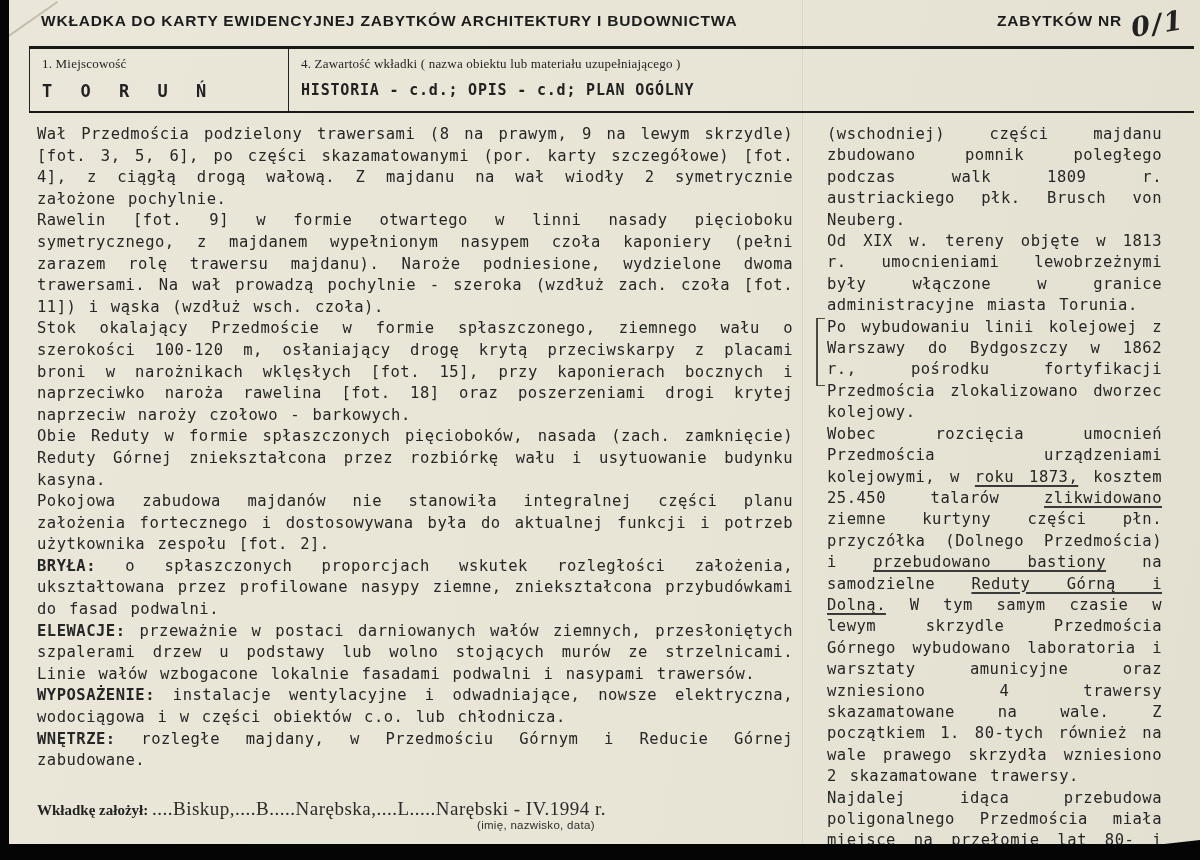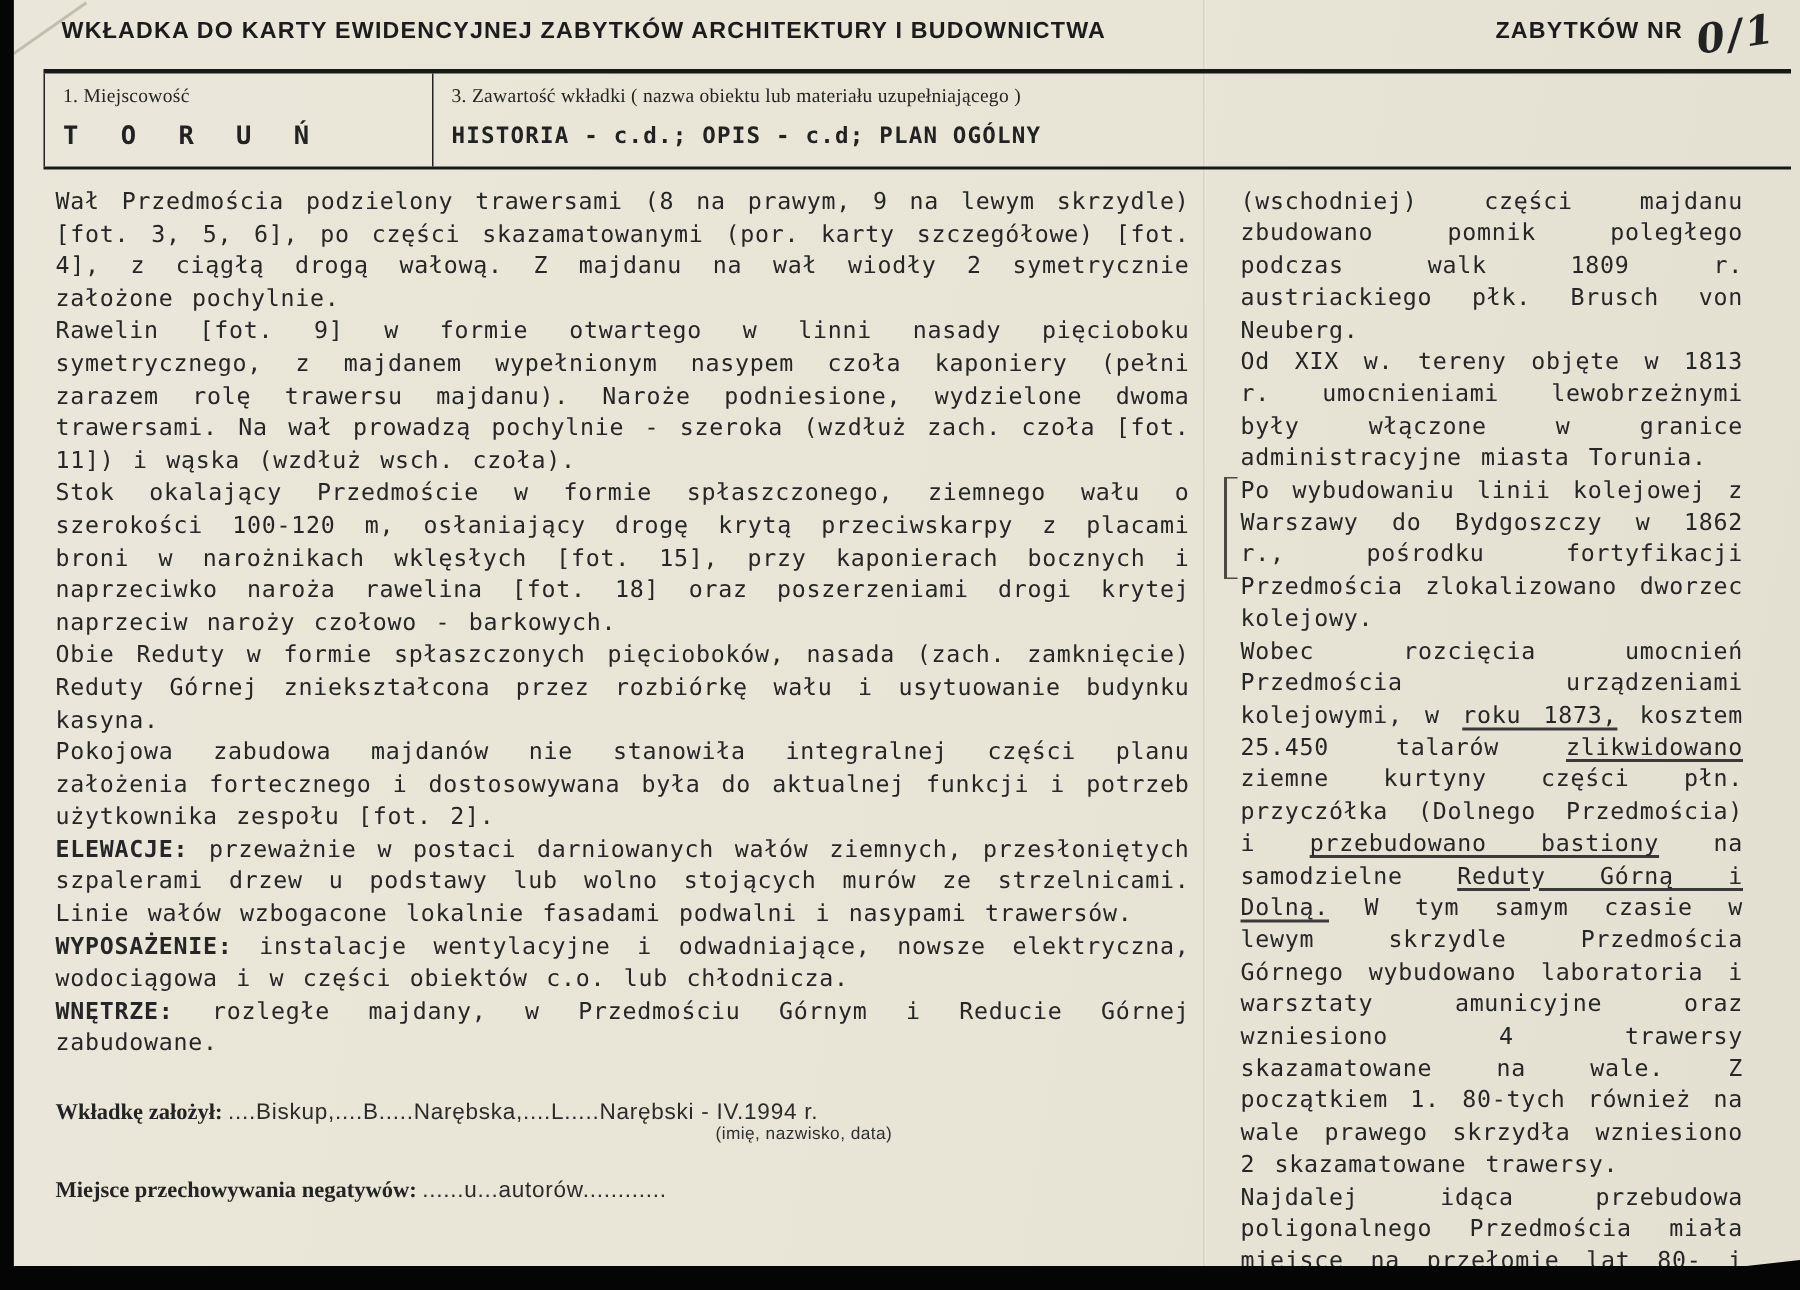--- a/index.html
+++ b/index.html
@@ -41,21 +41,21 @@
   .col-right .para{line-height:21.4px;word-spacing:3px;}
   .para .b{font-weight:bold;}
   .para .u{text-decoration:underline;text-decoration-thickness:1.5px;text-underline-offset:3px;
            text-decoration-color:#3a3a3a;}
   .para.bracket{position:relative;}
   .para.bracket::before{content:"";position:absolute;left:-11px;top:1px;height:66px;width:7px;
            border-left:2px solid #4a4a42;border-top:1.5px solid #4a4a42;border-bottom:1.5px solid #4a4a42;}
   
   .foot-left{margin-top:26px;color:#232323;}
   .foot-line{font-family:"Liberation Serif",serif;font-weight:bold;font-size:15px;white-space:nowrap;}
-  .typed{font-family:Liberation Sans, sans-serif;font-weight:normal;font-size:15px;letter-spacing:.5px;color:#2b2b2b;}
+  .typed{font-family:Liberation Serif, serif;font-weight:normal;font-size:19px;letter-spacing:.5px;color:#2b2b2b;}
   .foot-caption{font-family:"Liberation Sans",sans-serif;font-size:11.5px;font-weight:normal;
         color:#2e2e2e;margin:-1px 0 0 440px;letter-spacing:.3px;}
   .foot-neg{margin-top:23px;}
 </style>
 </head>
 <body>
 
 <div class="page">
   <div class="paper">
 
@@ -71,34 +71,35 @@
     </div>
 
     <div class="rule-top"></div>
 
     <div class="tbl">
       <div class="cell c1">
         <div class="cell-label">1. Miejscowość</div>
         <div class="cell-value">T O R U Ń</div>
       </div>
       <div class="cell c3">
-        <div class="cell-label">3. Zawartość wkładki ( nazwa obiektu lub materiału uzupełniającego )</div>
+        <div class="cell-label">4. Zawartość wkładki ( nazwa obiektu lub materiału uzupełniającego )</div>
         <div class="cell-value">HISTORIA - c.d.; OPIS - c.d; PLAN OGÓLNY</div>
       </div>
     </div>
 
     <div class="cols">
 
       <div class="col-left">
         <div>
             <p class="para"><span>Wał Przedmościa podzielony trawersami (8 na prawym, 9 na lewym skrzydle) [fot. 3, 5, 6], po części skazamatowanymi (por. karty szczegółowe) [fot. 4], z ciągłą drogą wałową.  Z majdanu na wał wiodły 2 symetrycznie założone pochylnie.</span></p>
             <p class="para"><span>Rawelin [fot. 9] w formie otwartego w linni nasady pięcioboku symetrycznego, z majdanem wypełnionym nasypem czoła kaponiery (pełni zarazem rolę trawersu majdanu).  Naroże podniesione, wydzielone dwoma trawersami. Na wał prowadzą pochylnie - szeroka (wzdłuż zach. czoła [fot. 11]) i wąska (wzdłuż wsch. czoła).</span></p>
             <p class="para"><span>Stok okalający Przedmoście w formie spłaszczonego, ziemnego wału o szerokości 100-120 m, osłaniający drogę krytą przeciwskarpy z placami broni w narożnikach wklęsłych [fot. 15], przy kaponierach bocznych i naprzeciwko naroża rawelina [fot. 18] oraz poszerzeniami drogi krytej naprzeciw naroży czołowo - barkowych.</span></p>
             <p class="para"><span>Obie Reduty w formie spłaszczonych pięcioboków,  nasada (zach. zamknięcie) Reduty Górnej zniekształcona przez rozbiórkę wału i usytuowanie budynku kasyna.</span></p>
             <p class="para"><span>Pokojowa zabudowa majdanów nie stanowiła integralnej części planu założenia fortecznego i dostosowywana była do aktualnej funkcji i potrzeb użytkownika zespołu [fot. 2].</span></p>
+            <p class="para"><span class="b">BRYŁA:</span><span> o spłaszczonych proporcjach wskutek rozległości założenia, ukształtowana przez profilowane nasypy ziemne, zniekształcona przybudówkami do fasad podwalni.</span></p>
             <p class="para"><span class="b">ELEWACJE:</span><span> przeważnie w postaci darniowanych wałów ziemnych, przesłoniętych szpalerami drzew u podstawy lub wolno stojących murów ze strzelnicami. Linie wałów wzbogacone lokalnie fasadami podwalni i nasypami trawersów.</span></p>
             <p class="para"><span class="b">WYPOSAŻENIE:</span><span> instalacje wentylacyjne i odwadniające, nowsze elektryczna, wodociągowa i w części obiektów c.o. lub chłodnicza.</span></p>
             <p class="para"><span class="b">WNĘTRZE:</span><span> rozległe majdany, w Przedmościu Górnym i Reducie Górnej zabudowane.</span></p>
           </div>
 
         <div class="foot-left">
           <div class="foot-line">
             <span>Wkładkę założył:</span>
             <span class="typed">....Biskup,....B.....Narębska,....L.....Narębski - IV.1994 r.</span>
           </div>

